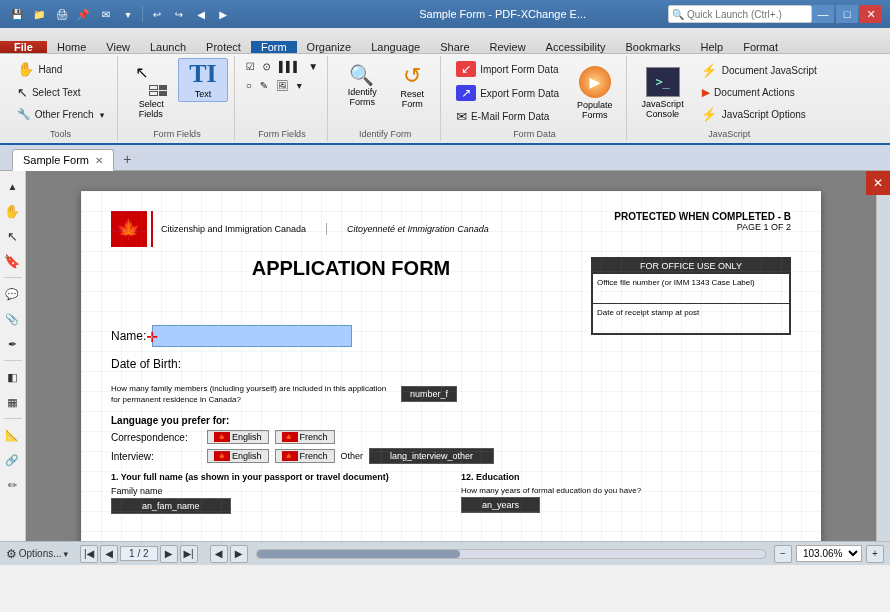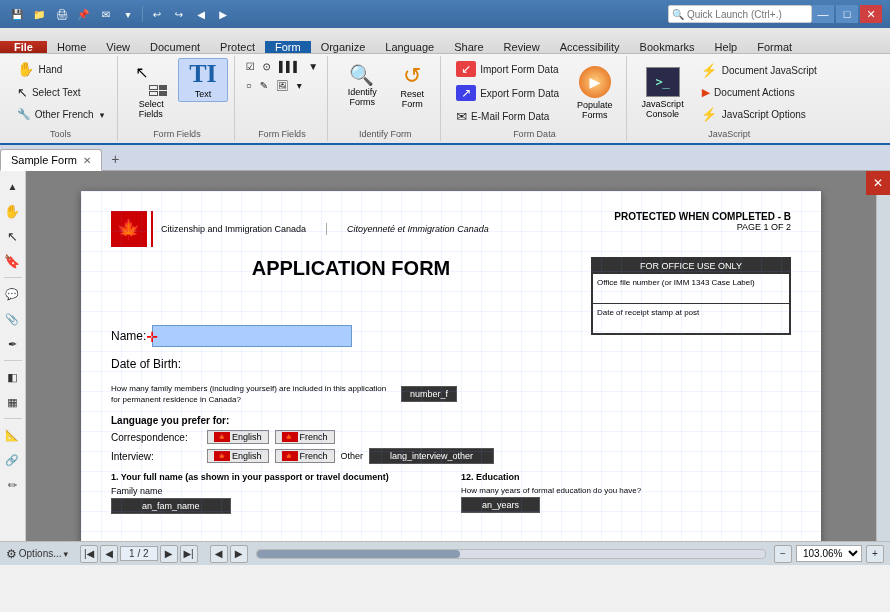--- a/index.html
+++ b/index.html
@@ -119,21 +119,21 @@
 
     
     .reset-btn { min-width: 44px; }
 
     
     .tab-bar {
       height: 26px;
       background: #d0d8e8;
       display: flex;
       align-items: flex-end;
-      padding: 0 0;
+      padding: 0 12px;
       border-bottom: 1px solid #aaa;
     }
     .tab {
       height: 22px;
       padding: 0 10px;
       background: #e8eef8;
       border: 1px solid #aaa;
       border-bottom: none;
       border-radius: 3px 3px 0 0;
       display: flex;
@@ -267,38 +267,39 @@
       <button class="qa-btn">📌</button>
       <button class="qa-btn">✉</button>
       <button class="qa-btn">▾</button>
       <span style="width:1px;background:#6090b8;margin:0 2px;display:inline-block;height:16px;"></span>
       <button class="qa-btn">↩</button>
       <button class="qa-btn">↪</button>
       <button class="qa-btn">◀</button>
       <button class="qa-btn">▶</button>
     </div>
   </div>
+  <span class="title-bar-title">Sample Form - PDF-XChange E...</span>
   <div style="display:flex;align-items:center;gap:4px;">
     <div class="search-box">
       <span style="color:#888;font-size:10px;">🔍</span>
       <input class="search-input" type="text" placeholder="Quick Launch (Ctrl+.)" style="">
     </div>
   </div>
   <div class="title-bar-controls">
     <button class="title-btn min" style="background:#5a8dc5;">—</button>
     <button class="title-btn max" style="background:#5a8dc5;">□</button>
     <button class="title-btn close">✕</button>
   </div>
 </div>
 
 <div class="menu-bar">
   <div class="menu-item file">File</div>
   <div class="menu-item">Home</div>
   <div class="menu-item">View</div>
-  <div class="menu-item">Document</div>
+  <div class="menu-item">Launch</div>
   <div class="menu-item">Protect</div>
   <div class="menu-item active">Form</div>
   <div class="menu-item">Organize</div>
   <div class="menu-item">Language</div>
   <div class="menu-item">Share</div>
   <div class="menu-item">Review</div>
   <div class="menu-item">Accessibility</div>
   <div class="menu-item">Bookmarks</div>
   <div class="menu-item">Help</div>
   <div class="menu-item">Format</div>

